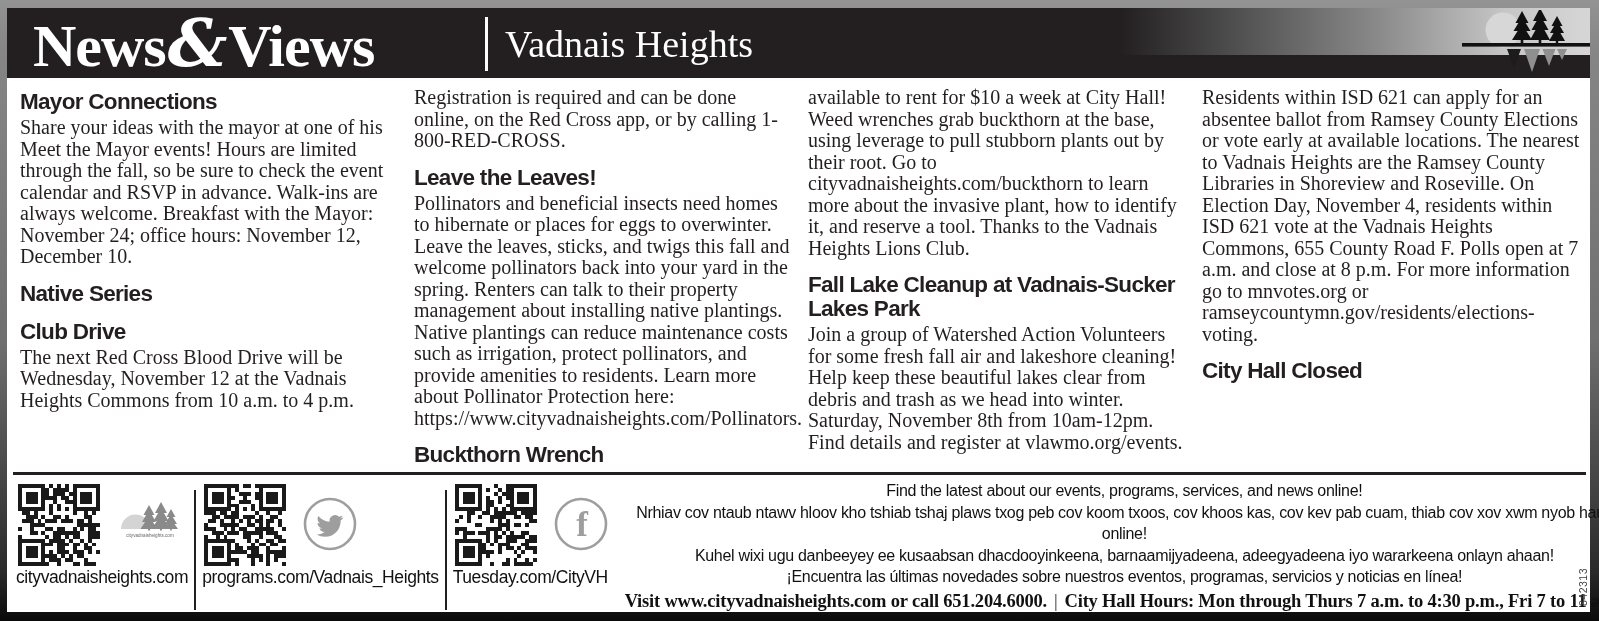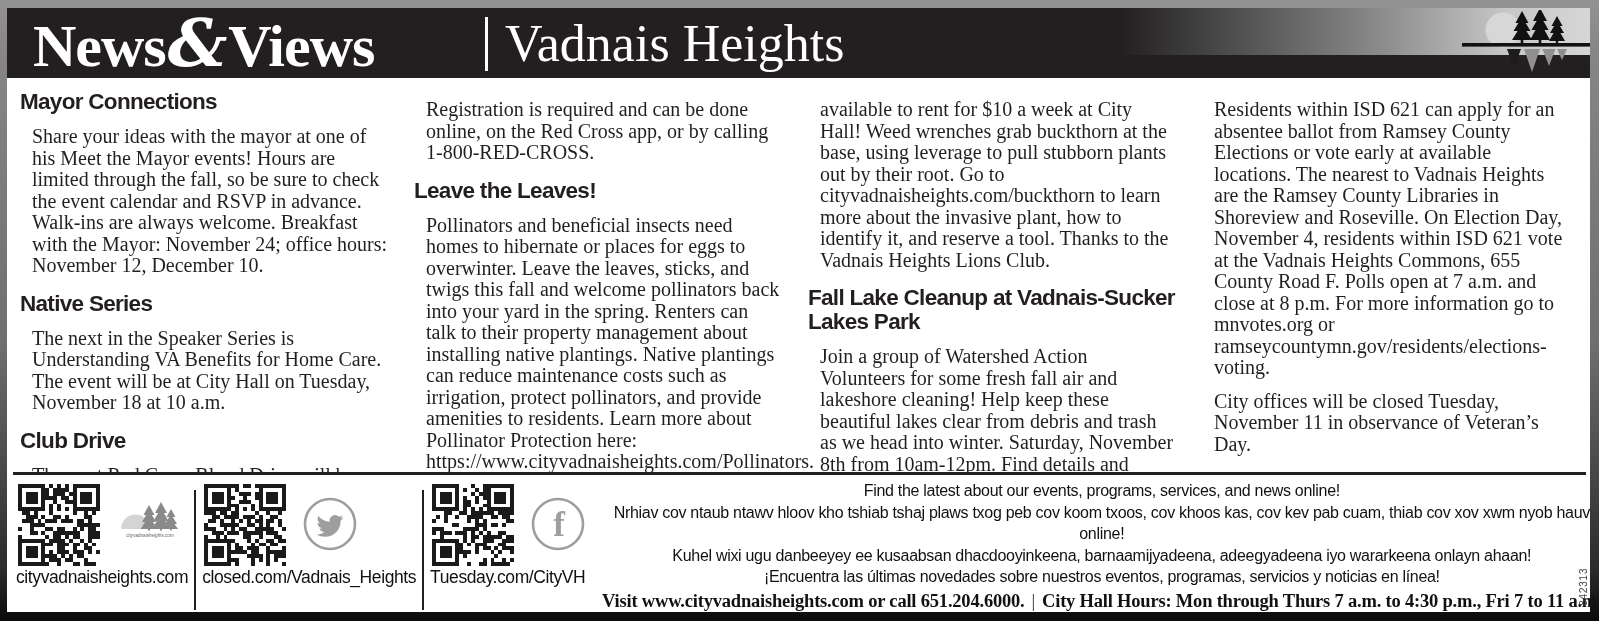--- a/index.html
+++ b/index.html
@@ -17,40 +17,40 @@
   .masthead { position:relative; flex:0 0 70px; background:#231f20; overflow:hidden; }
   .mast-title {
     position:absolute; left:26px; top:2px; height:66px; line-height:66px;
     color:#fff; font-family:"Liberation Serif",serif; font-weight:bold;
     font-size:60px; letter-spacing:-1px; white-space:nowrap;
   }
   .mt-amp { font-style:italic; font-weight:bold; font-size:66px; padding:0 2px; font-family:"DejaVu Serif",serif; }
   .mast-sep { position:absolute; left:478px; top:9px; width:2.5px; height:54px; background:#fff; }
   .mast-sub {
     position:absolute; left:498px; top:3px; height:66px; line-height:66px;
-    color:#fff; font-family:"Liberation Serif",serif; font-size:52px; white-space:nowrap;
+    color:#fff; font-family:"Liberation Serif",serif; font-size:38px; white-space:nowrap;
   }
   .mast-gradient {
     position:absolute; left:1113px; right:0; top:0; height:47px;
     background:linear-gradient(90deg,#231f20 0%,#4a4a4a 22%,#8a8a8a 55%,#c6c6c6 82%,#d6d6d6 100%);
   }
   .mast-logo { position:absolute; right:0; top:2px; }
   
   .content {
     flex:1 1 auto; display:flex; gap:14px; padding:9px 8px 0 13px;
     color:#231f20; font-size:20px; line-height:21.5px; overflow:hidden;
   }
   .col { flex:1 1 0; min-width:0; }
   .article { margin:0 0 11px 0; }
   .article h2 {
     margin:0 0 3px 0; padding-top:3px;
     font-family:"Liberation Sans",sans-serif; font-weight:bold;
     font-size:22.5px; line-height:24px; letter-spacing:-0.7px; color:#231f20;
   }
-  .article p { margin:12px; }
+  .article p { margin:0; }
   
   .footer-rule { flex:0 0 3px; background:#231f20; margin:0 4px 0 6px; }
   .page-footer { flex:0 0 110px; position:relative; display:flex; align-items:stretch; }
   .qr-strip { display:flex; align-items:stretch; padding:7px 0 0 3px; }
   .qr-block { display:flex; flex-direction:column; justify-content:flex-start; padding:0 6px; }
   .qr-row { display:flex; align-items:center; }
   .qr { width:82px; height:82px; margin:2px 2px 0 2px; }
   .qr-side-icon { margin-left:14px; }
   .qr-label {
     font-family:"Liberation Sans",sans-serif; font-size:17.5px; letter-spacing:-0.4px;
@@ -116,21 +116,20 @@
 
     <main class="content">
 
       <section class="col">
         <div class="article">
           <h2>Mayor Connections</h2>
           <p>Share your ideas with the mayor at one of his Meet the Mayor events! Hours are limited through the fall, so be sure to check the event calendar and RSVP in advance. Walk-ins are always welcome. Breakfast with the Mayor: November 24; office hours: November 12, December 10.</p>
         </div>
         <div class="article">
           <h2>Native Series</h2>
-          <p>The next in the Speaker Series is Understanding VA Benefits for Home Care. The event will be at City Hall on Tuesday, November 18 at 10 a.m.</p>
         </div>
         <div class="article">
           <h2>Club Drive</h2>
           <p>The next Red Cross Blood Drive will be Wednesday, November 12 at the Vadnais Heights Commons from 10 a.m. to 4 p.m.</p>
         </div>
       </section>
 
       <section class="col">
         <div class="article">
           <p>Registration is required and can be done online, on the Red Cross app, or by calling 1-800-RED-CROSS.</p>
@@ -153,21 +152,21 @@
           <h2>Fall Lake Cleanup at Vadnais-Sucker Lakes Park</h2>
           <p>Join a group of Watershed Action Volunteers for some fresh fall air and lakeshore cleaning! Help keep these beautiful lakes clear from debris and trash as we head into winter. Saturday, November 8th from 10am-12pm. Find details and register at vlawmo.org/events.</p>
         </div>
       </section>
 
       <section class="col">
         <div class="article">
           <p>Residents within ISD 621 can apply for an absentee ballot from Ramsey County Elections or vote early at available locations. The nearest to Vadnais Heights are the Ramsey County Libraries in Shoreview and Roseville. On Election Day, November 4, residents within ISD 621 vote at the Vadnais Heights Commons, 655 County Road F. Polls open at 7 a.m. and close at 8 p.m. For more information go to mnvotes.org or ramseycountymn.gov/residents/elections-voting.</p>
         </div>
         <div class="article">
-          <p>City offices will be closed Tuesday, November 11 in observance of Veteran’s Day.</p>
+          <h2>City Hall Closed</h2>
         </div>
       </section>
 
     </main>
 
     <div class="footer-rule"></div>
 
     <footer class="page-footer">
 
       <div class="qr-strip">
@@ -700,21 +699,21 @@
                 <rect x="16" y="20" width="1" height="1" fill="#1a1a1a"></rect>
                 <rect x="20" y="20" width="1" height="1" fill="#1a1a1a"></rect>
               </svg>
             <svg class="qr-side-icon" width="56" height="56" viewBox="0 0 56 56">
               <circle cx="28" cy="28" r="25" fill="#fff" stroke="#9e9e9e" stroke-width="2.6"></circle>
               <g transform="translate(14.5,16.5) scale(1.12)" fill="#9e9e9e">
                 <path d="M23.953 4.57a10 10 0 01-2.825.775 4.958 4.958 0 002.163-2.723c-.951.555-2.005.959-3.127 1.184a4.92 4.92 0 00-8.384 4.482C7.69 8.095 4.067 6.13 1.64 3.162a4.822 4.822 0 00-.666 2.475c0 1.71.87 3.213 2.188 4.096a4.904 4.904 0 01-2.228-.616v.06a4.923 4.923 0 003.946 4.827 4.996 4.996 0 01-2.212.085 4.936 4.936 0 004.604 3.417 9.867 9.867 0 01-6.102 2.105c-.39 0-.779-.023-1.17-.067a13.995 13.995 0 007.557 2.209c9.053 0 13.998-7.496 13.998-13.985 0-.21 0-.42-.015-.63A9.935 9.935 0 0024 4.59z"></path>
               </g>
             </svg>
           </div>
-          <div class="qr-label">closed.com/Vadnais_Heights</div>
+          <div class="qr-label">programs.com/Vadnais_Heights</div>
         </div>
 
         <div class="vsep"></div>
 
         <div class="qr-block">
           <div class="qr-row">
             <svg class="qr" viewBox="0 0 21 21" shape-rendering="crispEdges">
                 <rect x="0" y="0" width="1" height="1" fill="#1a1a1a"></rect>
                 <rect x="1" y="0" width="1" height="1" fill="#1a1a1a"></rect>
                 <rect x="2" y="0" width="1" height="1" fill="#1a1a1a"></rect>

